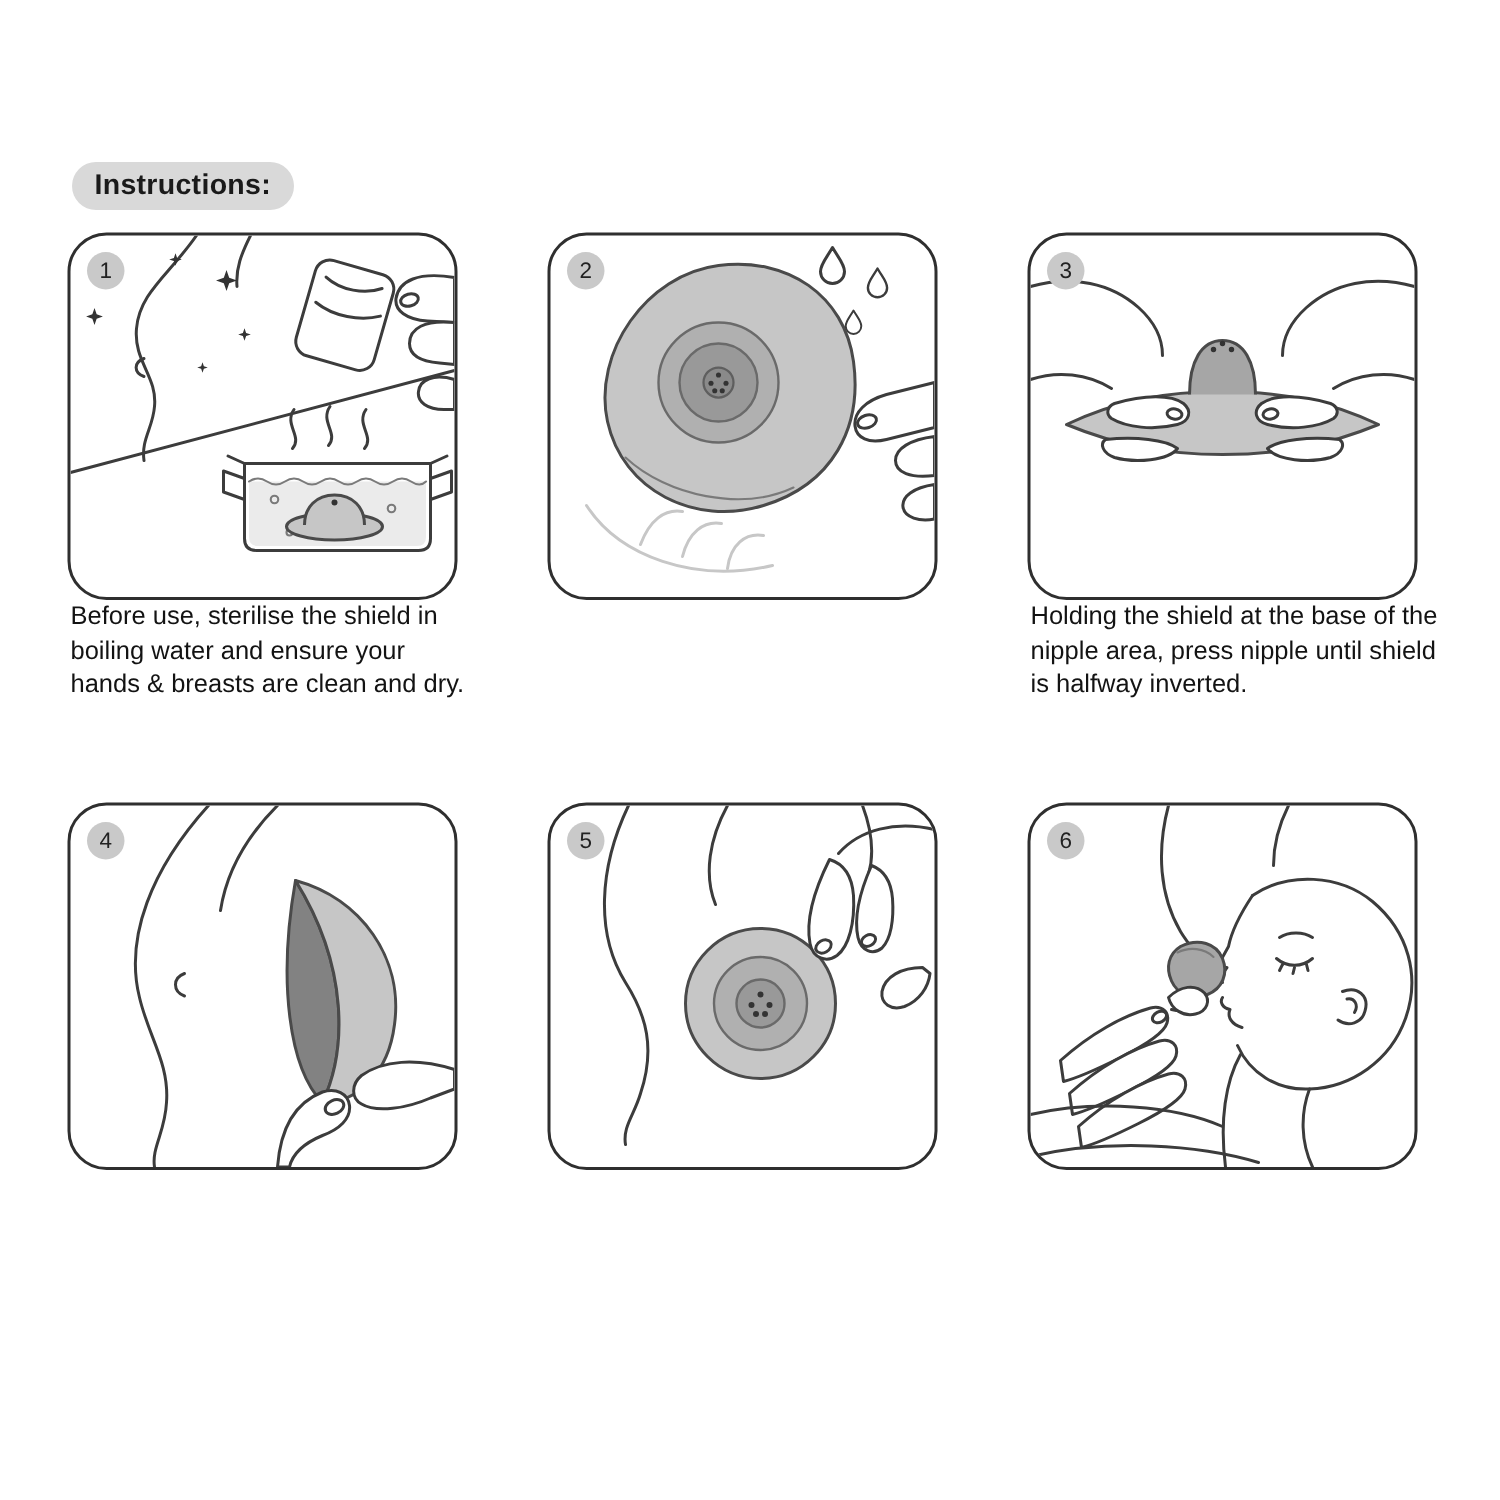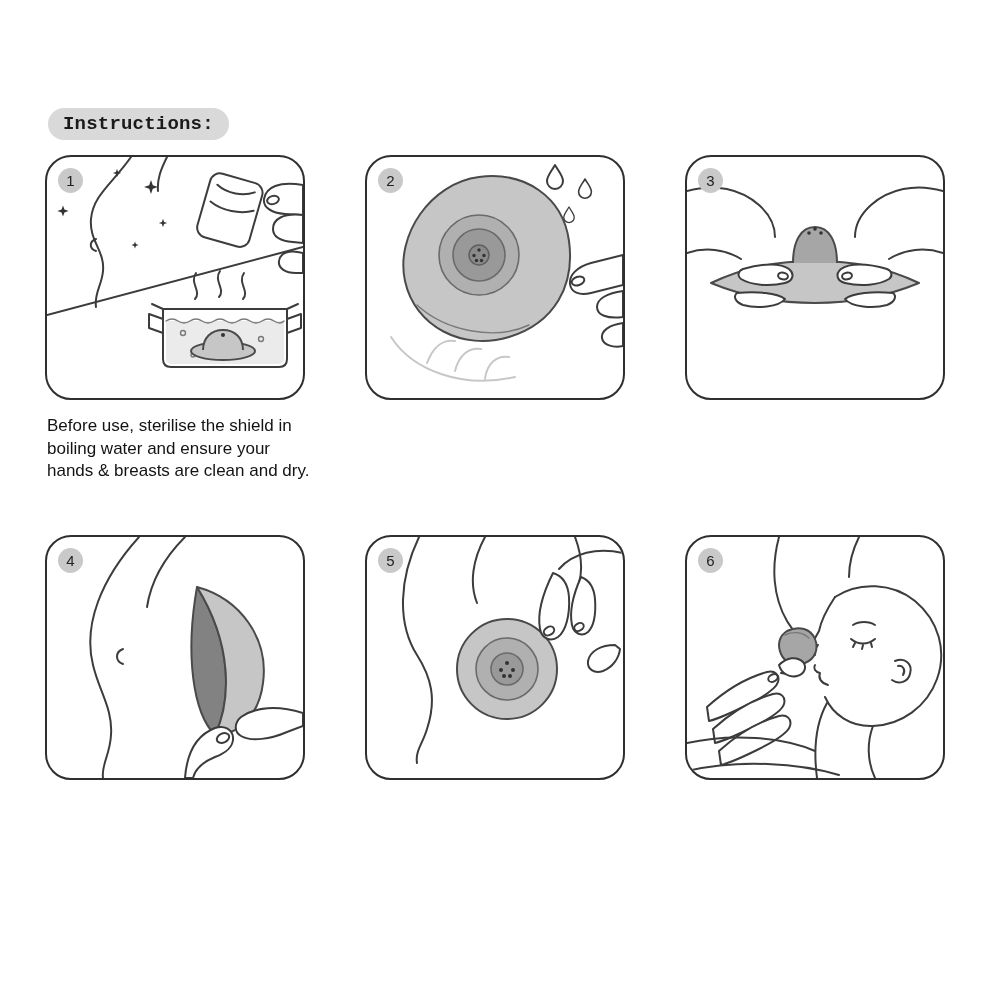--- a/index.html
+++ b/index.html
@@ -3,30 +3,30 @@
 <meta charset="utf-8">
 <style>
   :root{
     --panel-border:#2f2f2f; --line:#3c3c3c; --shield-gray:#c6c6c6; --shield-gray-dark:#828282;
     --badge-bg:#c9c9c9; --pill-bg:#d9d9d9; --text:#131313;
   }
   html,body{margin:0;padding:0;background:#fff;}
   body{width:1000px;height:1000px;font-family:"Liberation Sans",sans-serif;color:var(--text);}
   .sheet{position:relative;width:1000px;height:1000px;overflow:hidden;background:#fff;}
   .title-pill{position:absolute;left:48px;top:108px;background:var(--pill-bg);border-radius:16px;
-    padding:5px 15px;font-size:19px;font-weight:700;letter-spacing:.2px;color:#1a1a1a;font-family:Liberation Mono, monospace;}
+    padding:5px 15px;font-size:19px;font-weight:700;letter-spacing:.2px;color:#1a1a1a;}
   .grid{position:absolute;left:45px;top:155px;display:grid;grid-template-columns:270px 270px 270px;
     column-gap:50px;grid-auto-rows:380px;}
   .panel{position:relative;width:260px;height:245px;border:2px solid var(--panel-border);
     border-radius:26px;box-sizing:border-box;overflow:hidden;background:#fff;}
   .badge{position:absolute;left:11px;top:11px;width:25px;height:25px;border-radius:50%;
     background:var(--badge-bg);display:flex;align-items:center;justify-content:center;
     font-size:15px;color:#222;z-index:2;}
   .ill{position:absolute;inset:0;width:100%;height:100%;}
-  .caption{width:272px;margin:15px 0 0 2px;font-size:17px;line-height:1.33;color:var(--text);}
+  .caption{width:272px;margin:0 0 0 2px;font-size:17px;line-height:1.33;color:var(--text);}
   .ill .ln{fill:none;stroke:var(--line);stroke-width:2;stroke-linecap:round;stroke-linejoin:round;}
   .ill .wh{fill:#fff;stroke:var(--line);stroke-width:2;stroke-linecap:round;stroke-linejoin:round;}
   .ill .gy{fill:var(--shield-gray);stroke:#4a4a4a;stroke-width:2;stroke-linejoin:round;}
   .ill .gy2{fill:#b0b0b0;stroke:#6a6a6a;stroke-width:1.6;}
   .ill .gy3{fill:#999999;stroke:#6a6a6a;stroke-width:1.6;}
   .ill .gym{fill:#a6a6a6;stroke:#4a4a4a;stroke-width:2;}
   .ill .gyd{fill:var(--shield-gray-dark);stroke:#4a4a4a;stroke-width:2;stroke-linejoin:round;}
   .ill .dot{fill:#333;stroke:none;}
   .ill .faint{fill:none;stroke:#c7c7c7;stroke-width:2;stroke-linecap:round;}
   .ill .water{fill:#ebebeb;stroke:none;}
@@ -155,20 +155,21 @@
             <path class="wh" d="M50,136 C70,134 90,136 98,142 C92,150 70,152 56,148 C48,145 46,139 50,136 Z"></path>
             <ellipse class="ln" cx="96" cy="119" rx="5" ry="3.4" transform="rotate(10 96 119)"></ellipse>
           </g>
           <g>
             <path class="wh" d="M200,112 C180,106 162,106 154,112 C148,117 150,124 158,126 C174,130 192,128 202,122 C206,119 205,114 200,112 Z"></path>
             <path class="wh" d="M206,136 C186,134 166,136 158,142 C164,150 186,152 200,148 C208,145 210,139 206,136 Z"></path>
             <ellipse class="ln" cx="160" cy="119" rx="5" ry="3.4" transform="rotate(-10 160 119)"></ellipse>
           </g>
         </svg>
       </div>
+      <p class="caption">Holding the shield at the base of the nipple area, press nipple until shield is halfway inverted.</p>
     </div>
 
     <div class="step">
       <div class="panel">
         <div class="badge">4</div>
         <svg class="ill" viewBox="0 0 256 241">
           <g>
             <path class="ln" d="M92,0 C54,42 36,88 46,128 C52,154 66,172 64,198 C63,218 54,228 56,241"></path>
             <path class="ln" d="M138,0 C118,20 104,44 100,70"></path>
             <path class="ln" d="M76,112 c-8,3 -8,12 0,15"></path>

